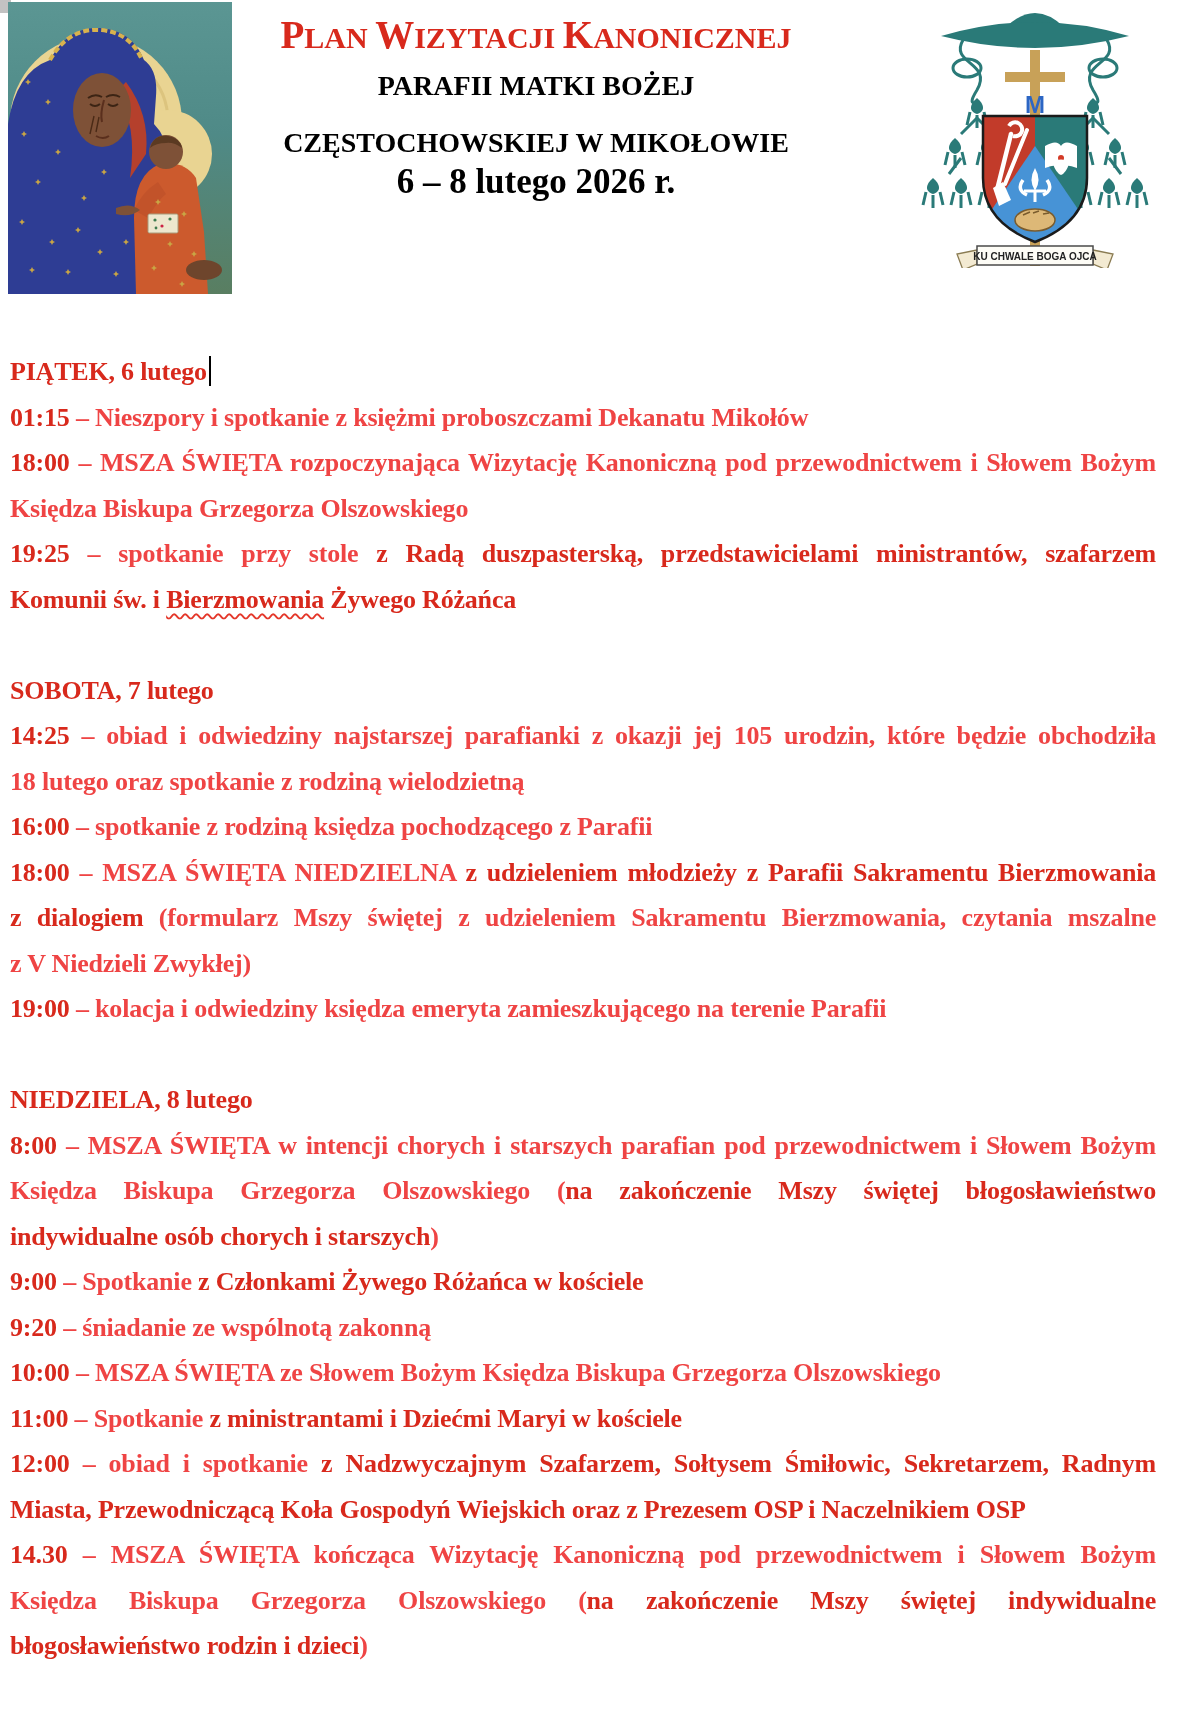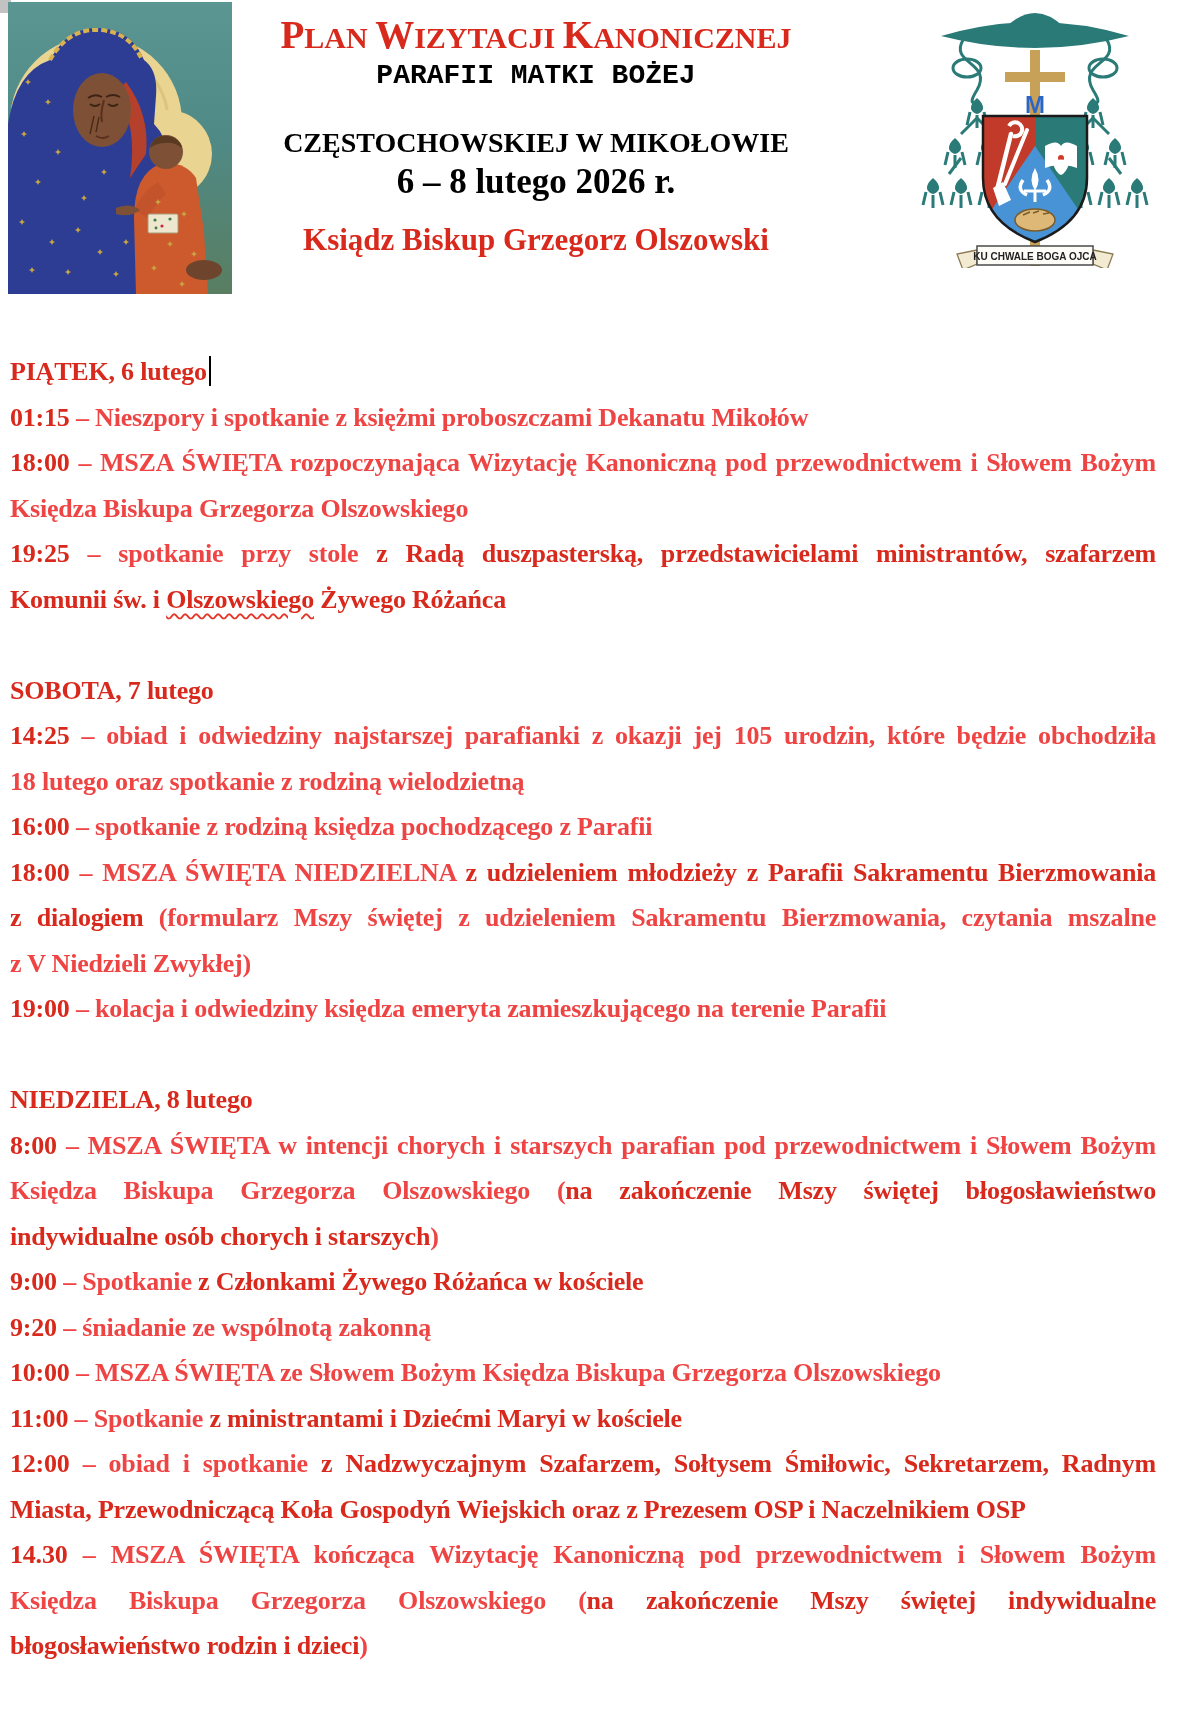--- a/index.html
+++ b/index.html
@@ -8,21 +8,21 @@
   .page{position:relative;width:1178px;height:1714px;background:#fff;overflow:hidden;
         font-family:"Liberation Serif","DejaVu Serif",serif;}
   .corner-sq{position:absolute;left:0;top:0;width:11px;height:13px;background:#C2C2C2;}
   
   .madonna{position:absolute;left:8px;top:2px;width:224px;height:292px;}
   .crest{position:absolute;left:905px;top:6px;width:260px;height:262px;}
   .hdr{position:absolute;left:238px;width:596px;text-align:center;font-weight:bold;white-space:nowrap;}
   .hdr.red{color:var(--red);}
   #t1{top:12px;font-size:30px;}
   #t1 .bc{font-size:39px;}
-  #t2{top:60px;font-size:28px;font-family:Liberation Mono, monospace;}
+  #t2{top:70px;font-size:28px;}
   #t3{top:116px;font-size:28px;margin-top:11px;}
   #t4{top:162px;font-size:35px;}
   #t5{top:222px;font-size:31px;}
   
   .body{position:absolute;left:10px;top:349px;width:1146px;}
   .line{height:45.5px;line-height:45.5px;font-weight:bold;font-size:26px;letter-spacing:-0.2px;}
   .just{text-align:justify;text-align-last:justify;}
   .section + .section{margin-top:45.5px;}
   .red{color:var(--red);}
   .black{color:#ef4444;}
@@ -89,21 +89,20 @@
       <use href="#st" x="162" y="242"></use>
     <use href="#st" x="186" y="252"></use>
       <use href="#st" x="146" y="266"></use>
       <use href="#st" x="174" y="282"></use>
   </svg>
 
   <div class="hdr red" id="t1"><span class="bc">P</span>LAN <span class="bc">W</span>IZYTACJI <span class="bc">K</span>ANONICZNEJ</div>
   <div class="hdr" id="t2">PARAFII MATKI BOŻEJ</div>
   <div class="hdr" id="t3">CZĘSTOCHOWSKIEJ W MIKOŁOWIE</div>
   <div class="hdr" id="t4">6 – 8 lutego 2026 r.</div>
-  <div class="hdr red" id="t5">Ksiądz Biskup Grzegorz Olszowski</div>
 
   <svg class="crest" viewBox="0 0 260 262">
     <defs>
       <g id="tsl">
         <path d="M0,-10 C-7,-4 -9,3 0,6 C9,3 7,-4 0,-10 Z" fill="#2A7A78"></path>
         <path d="M-7,4 L-10,17 M0,7 L0,20 M7,4 L10,17" stroke="#2A7A78" stroke-width="3" fill="none"></path>
       </g>
       <clipPath id="shc">
           <path d="M78,110 H182 V172 Q182,216 130,236 Q78,216 78,172 Z"></path>
         </clipPath>
@@ -179,21 +178,21 @@
     </g>
   </svg>
 
   <div class="body">
       <div class="section">
         <div class="line"><span class="red">PIĄTEK, 6 lutego</span><span class="cursor"></span></div>
         <div class="line"><span class="red">01:15</span><span class="black"> – Nieszpory i spotkanie z księżmi proboszczami Dekanatu Mikołów</span></div>
         <div class="line just"><span class="red">18:00</span><span class="black"> – MSZA ŚWIĘTA rozpoczynająca Wizytację Kanoniczną pod przewodnictwem i Słowem Bożym</span></div>
         <div class="line"><span class="black">Księdza Biskupa Grzegorza Olszowskiego</span></div>
         <div class="line just"><span class="red">19:25</span><span class="black"> – spotkanie przy stole </span><span class="red">z Radą duszpasterską, przedstawicielami ministrantów, szafarzem</span></div>
-        <div class="line"><span class="red">Komunii św. i </span><span class="red wavy">Olszowskiego</span><span class="red"> Żywego Różańca</span></div>
+        <div class="line"><span class="red">Komunii św. i </span><span class="red wavy">Bierzmowania</span><span class="red"> Żywego Różańca</span></div>
       </div>
       <div class="section">
         <div class="line"><span class="red">SOBOTA, 7 lutego</span></div>
         <div class="line just"><span class="red">14:25</span><span class="black"> – obiad i odwiedziny najstarszej parafianki z okazji jej 105 urodzin, które będzie obchodziła</span></div>
         <div class="line"><span class="black">18 lutego oraz spotkanie z rodziną wielodzietną</span></div>
         <div class="line"><span class="red">16:00</span><span class="black"> – spotkanie z rodziną księdza pochodzącego z Parafii</span></div>
         <div class="line just"><span class="red">18:00</span><span class="black"> – MSZA ŚWIĘTA NIEDZIELNA </span><span class="red">z udzieleniem młodzieży z Parafii Sakramentu Bierzmowania</span></div>
         <div class="line just"><span class="red">z dialogiem</span><span class="black"> (formularz Mszy świętej z udzieleniem Sakramentu Bierzmowania, czytania mszalne</span></div>
         <div class="line"><span class="black">z V Niedzieli Zwykłej)</span></div>
         <div class="line"><span class="red">19:00</span><span class="black"> – kolacja i odwiedziny księdza emeryta zamieszkującego na terenie Parafii</span></div>

